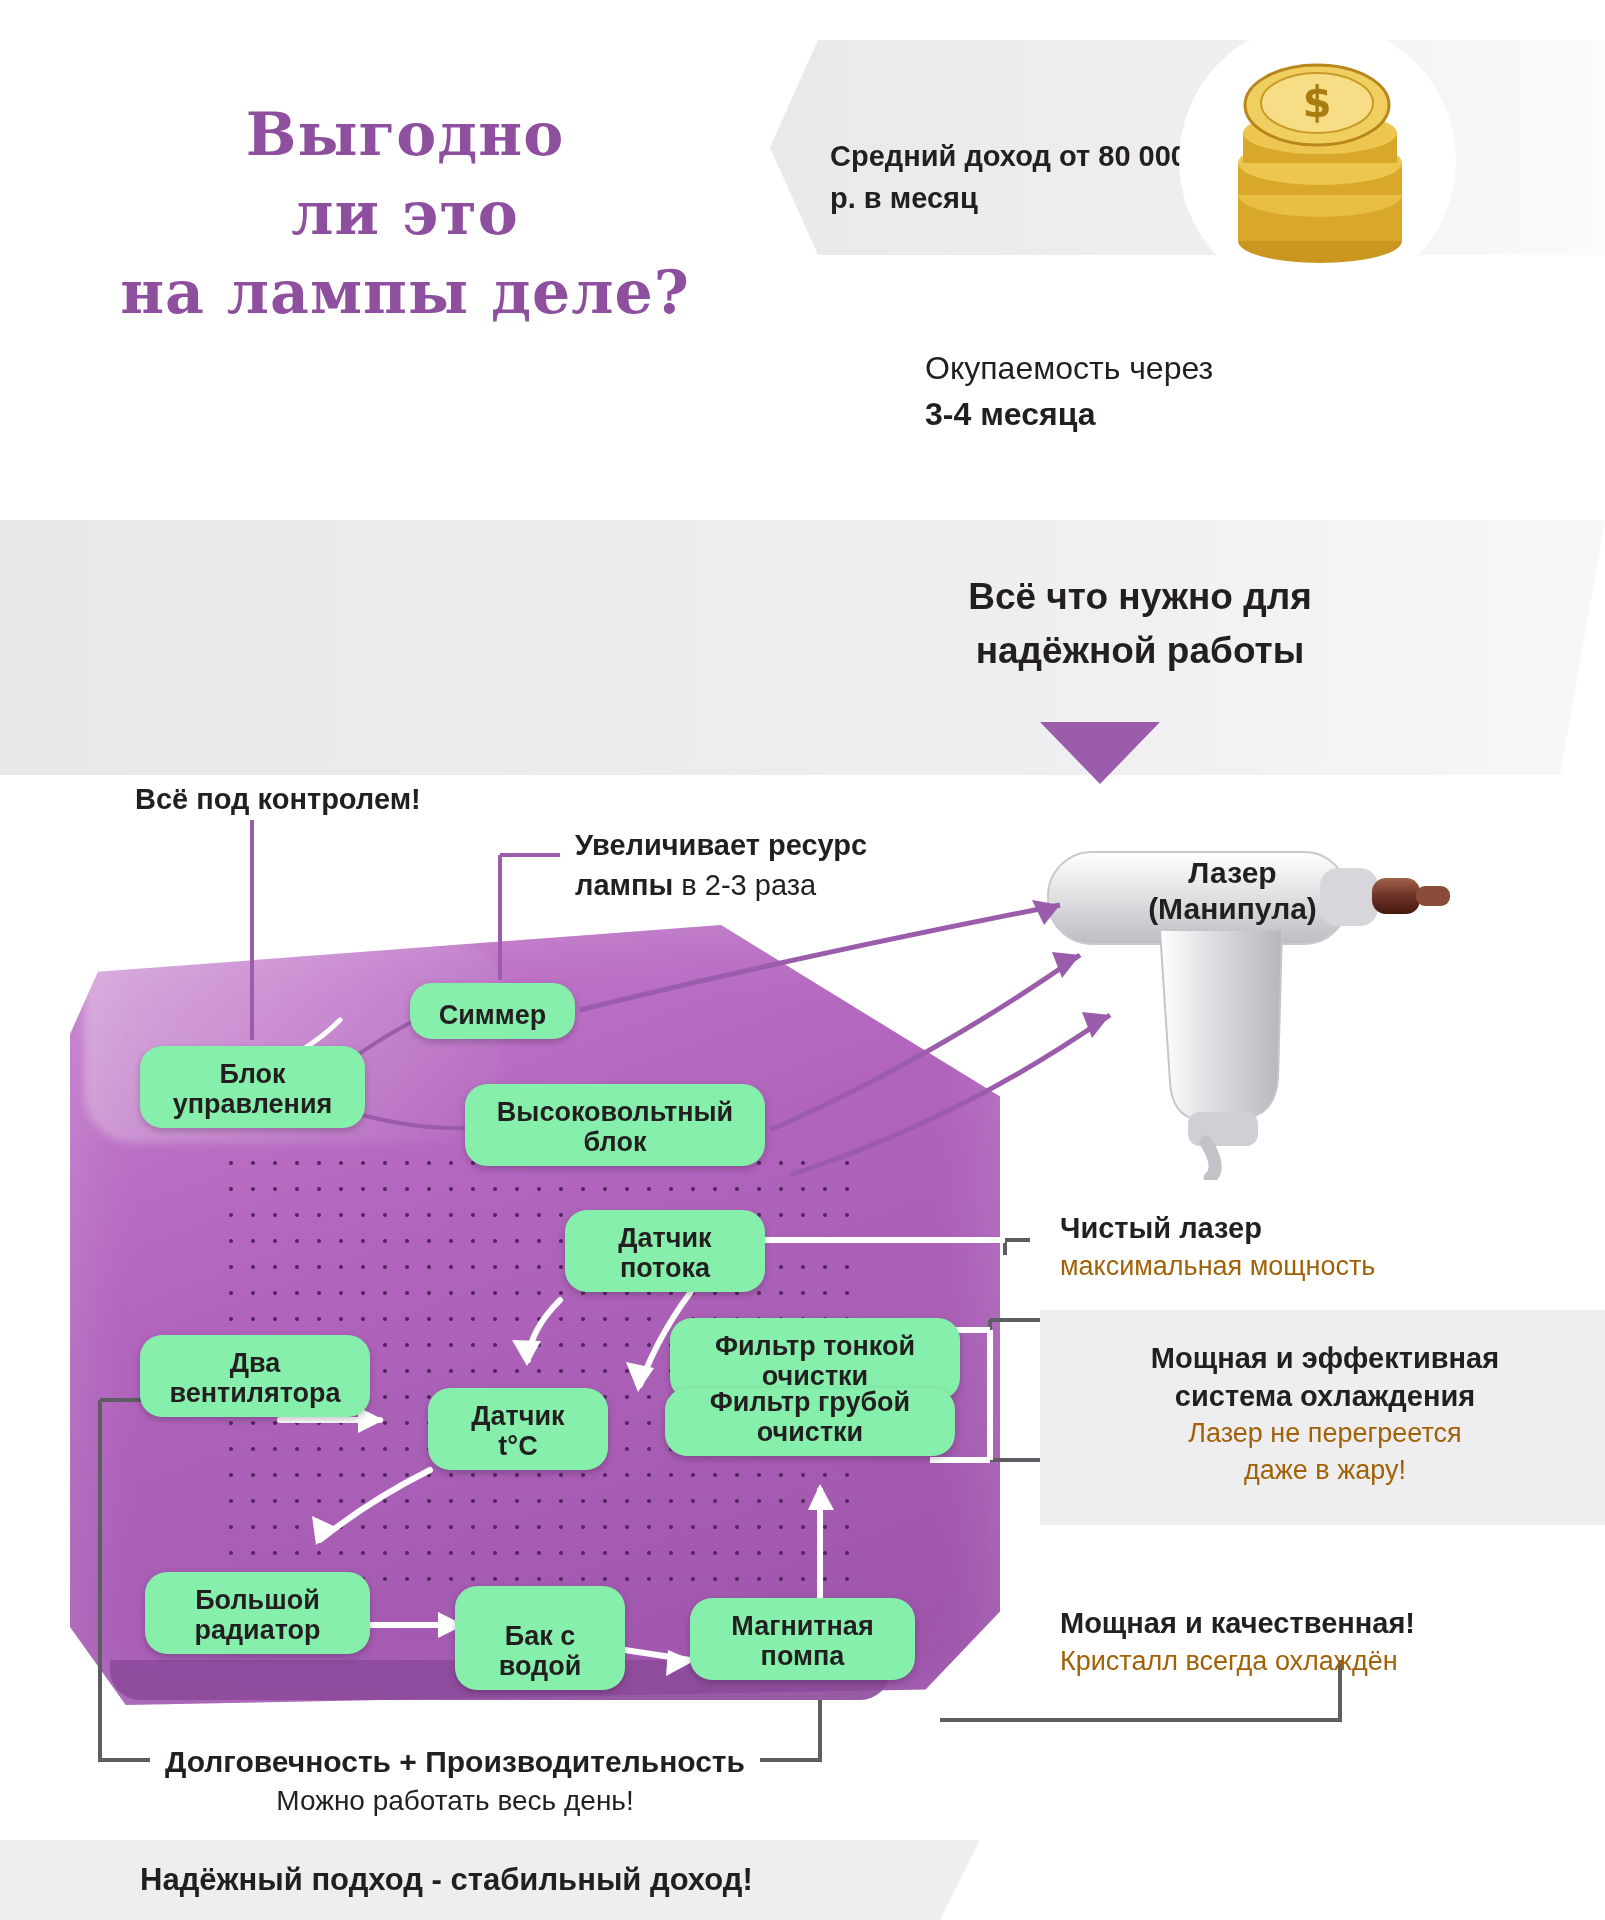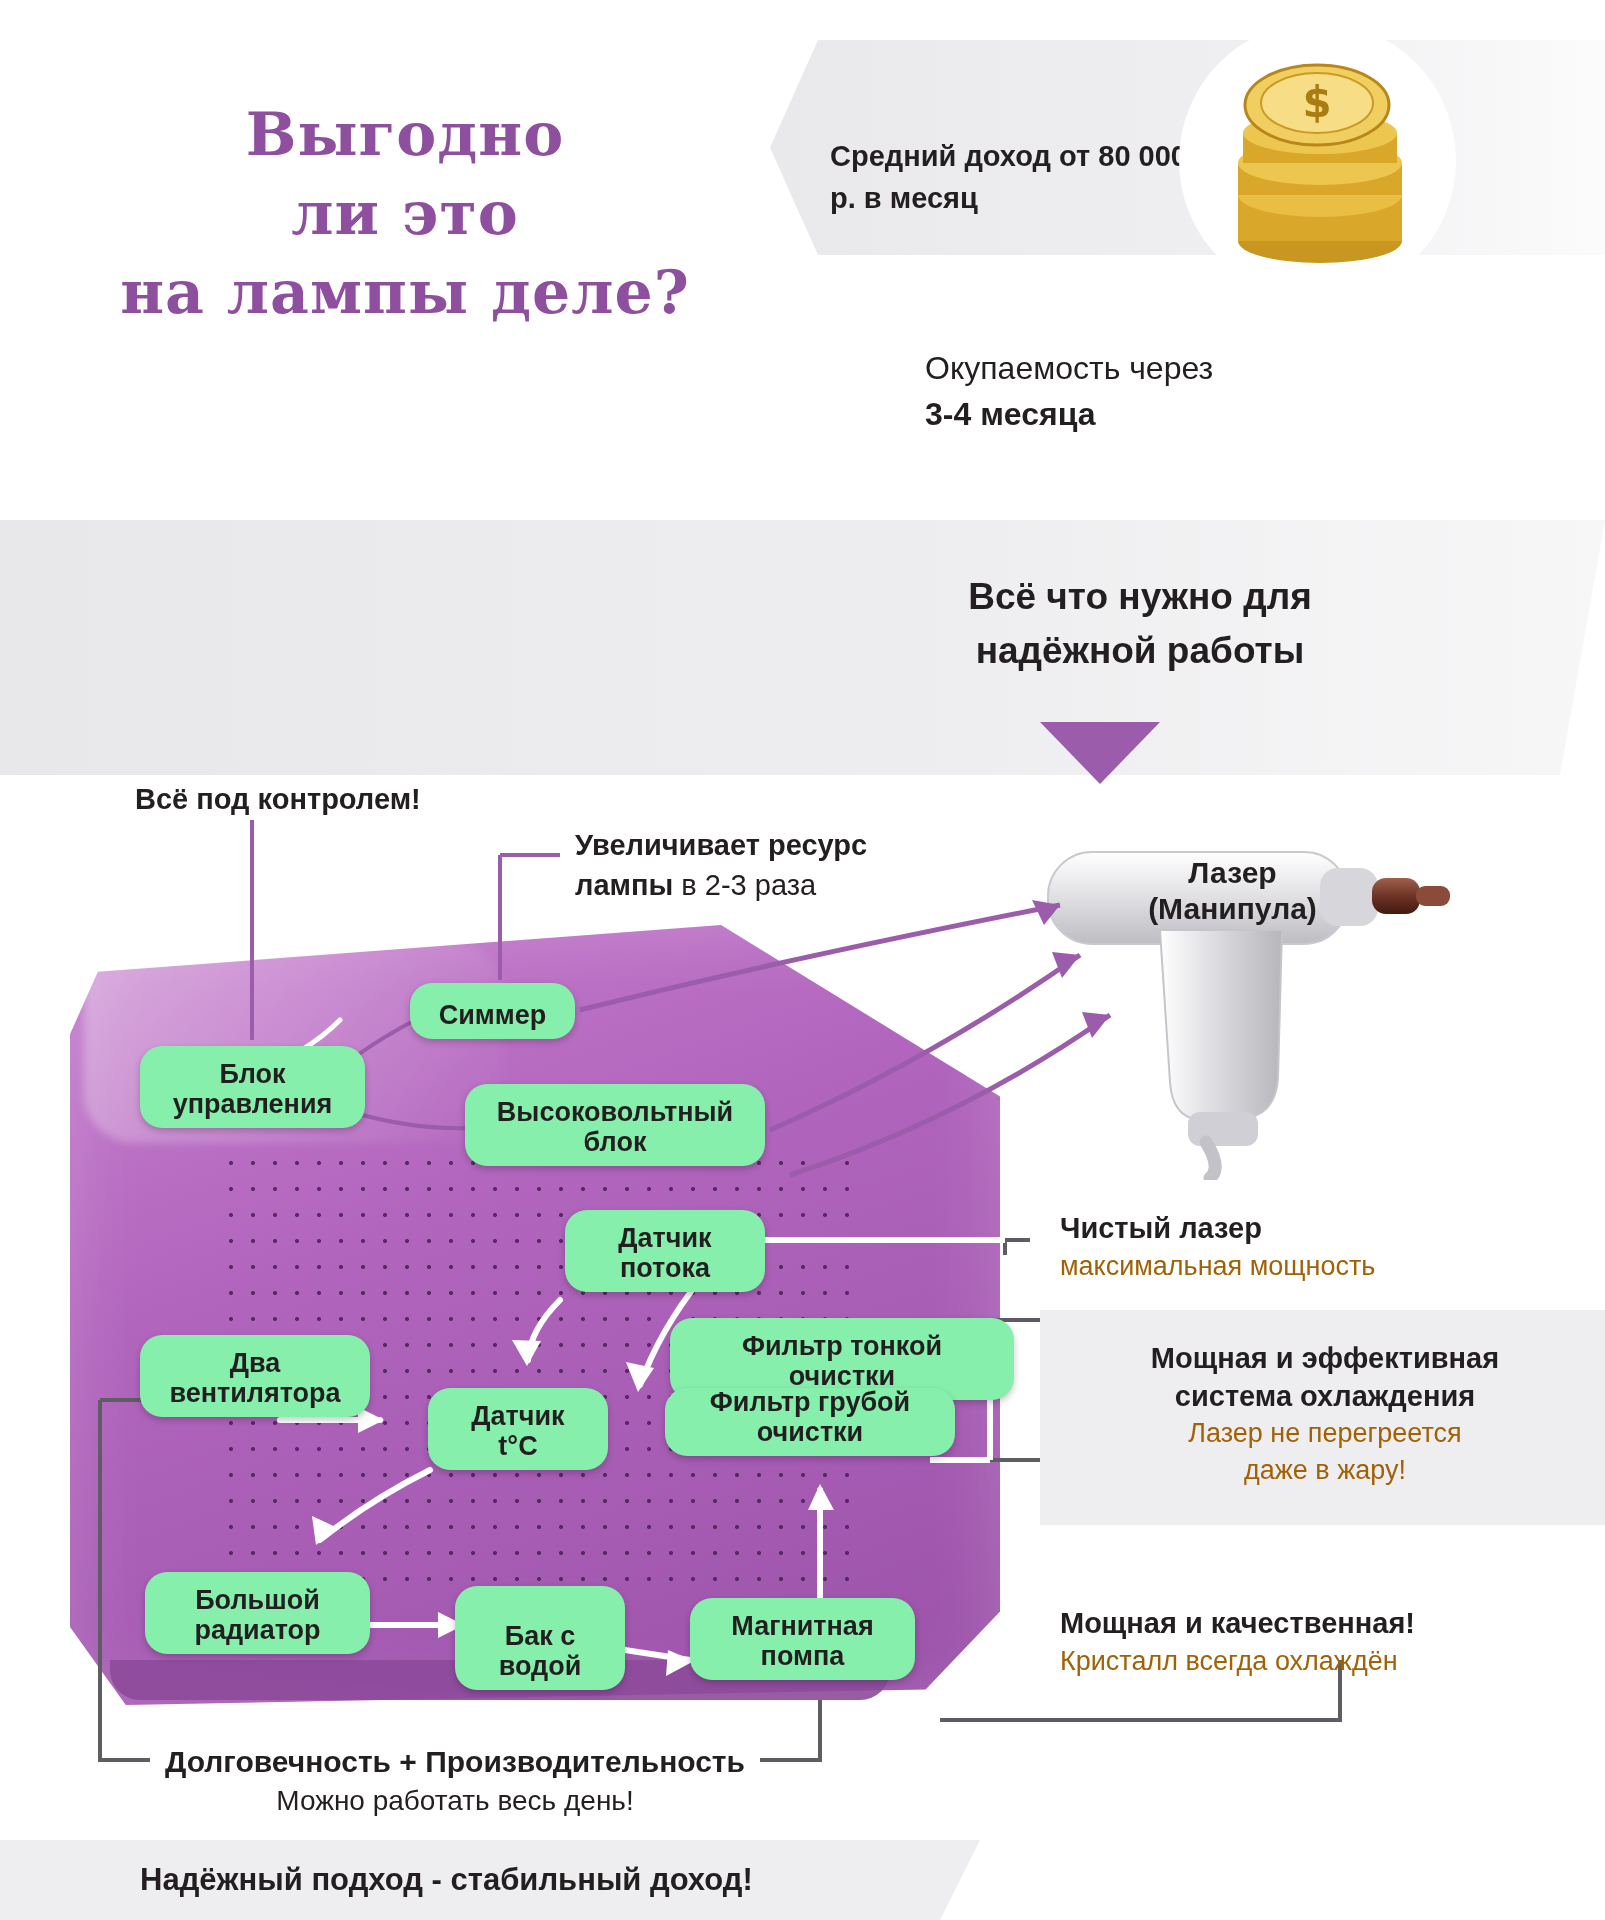--- a/index.html
+++ b/index.html
@@ -321,21 +321,21 @@
   <div class="pill" style="left:465px;top:1084px;width:300px;height:82px;white-space:pre-line;">
     <span>Высоковольтный
 блок</span>
   </div>
 
   <div class="pill" style="left:565px;top:1210px;width:200px;height:82px;white-space:pre-line;">
     <span>Датчик
 потока</span>
   </div>
 
-  <div class="pill" style="left:670px;top:1318px;width:344px;height:82px;white-space:pre-line;">
+  <div class="pill" style="left:670px;top:1318px;width:290px;height:82px;white-space:pre-line;">
     <span>Фильтр тонкой
 очистки</span>
   </div>
 
   <div class="pill" style="left:140px;top:1335px;width:230px;height:82px;white-space:pre-line;">
     <span>Два
 вентилятора</span>
   </div>
 
   <div class="pill" style="left:428px;top:1388px;width:180px;height:82px;white-space:pre-line;">

